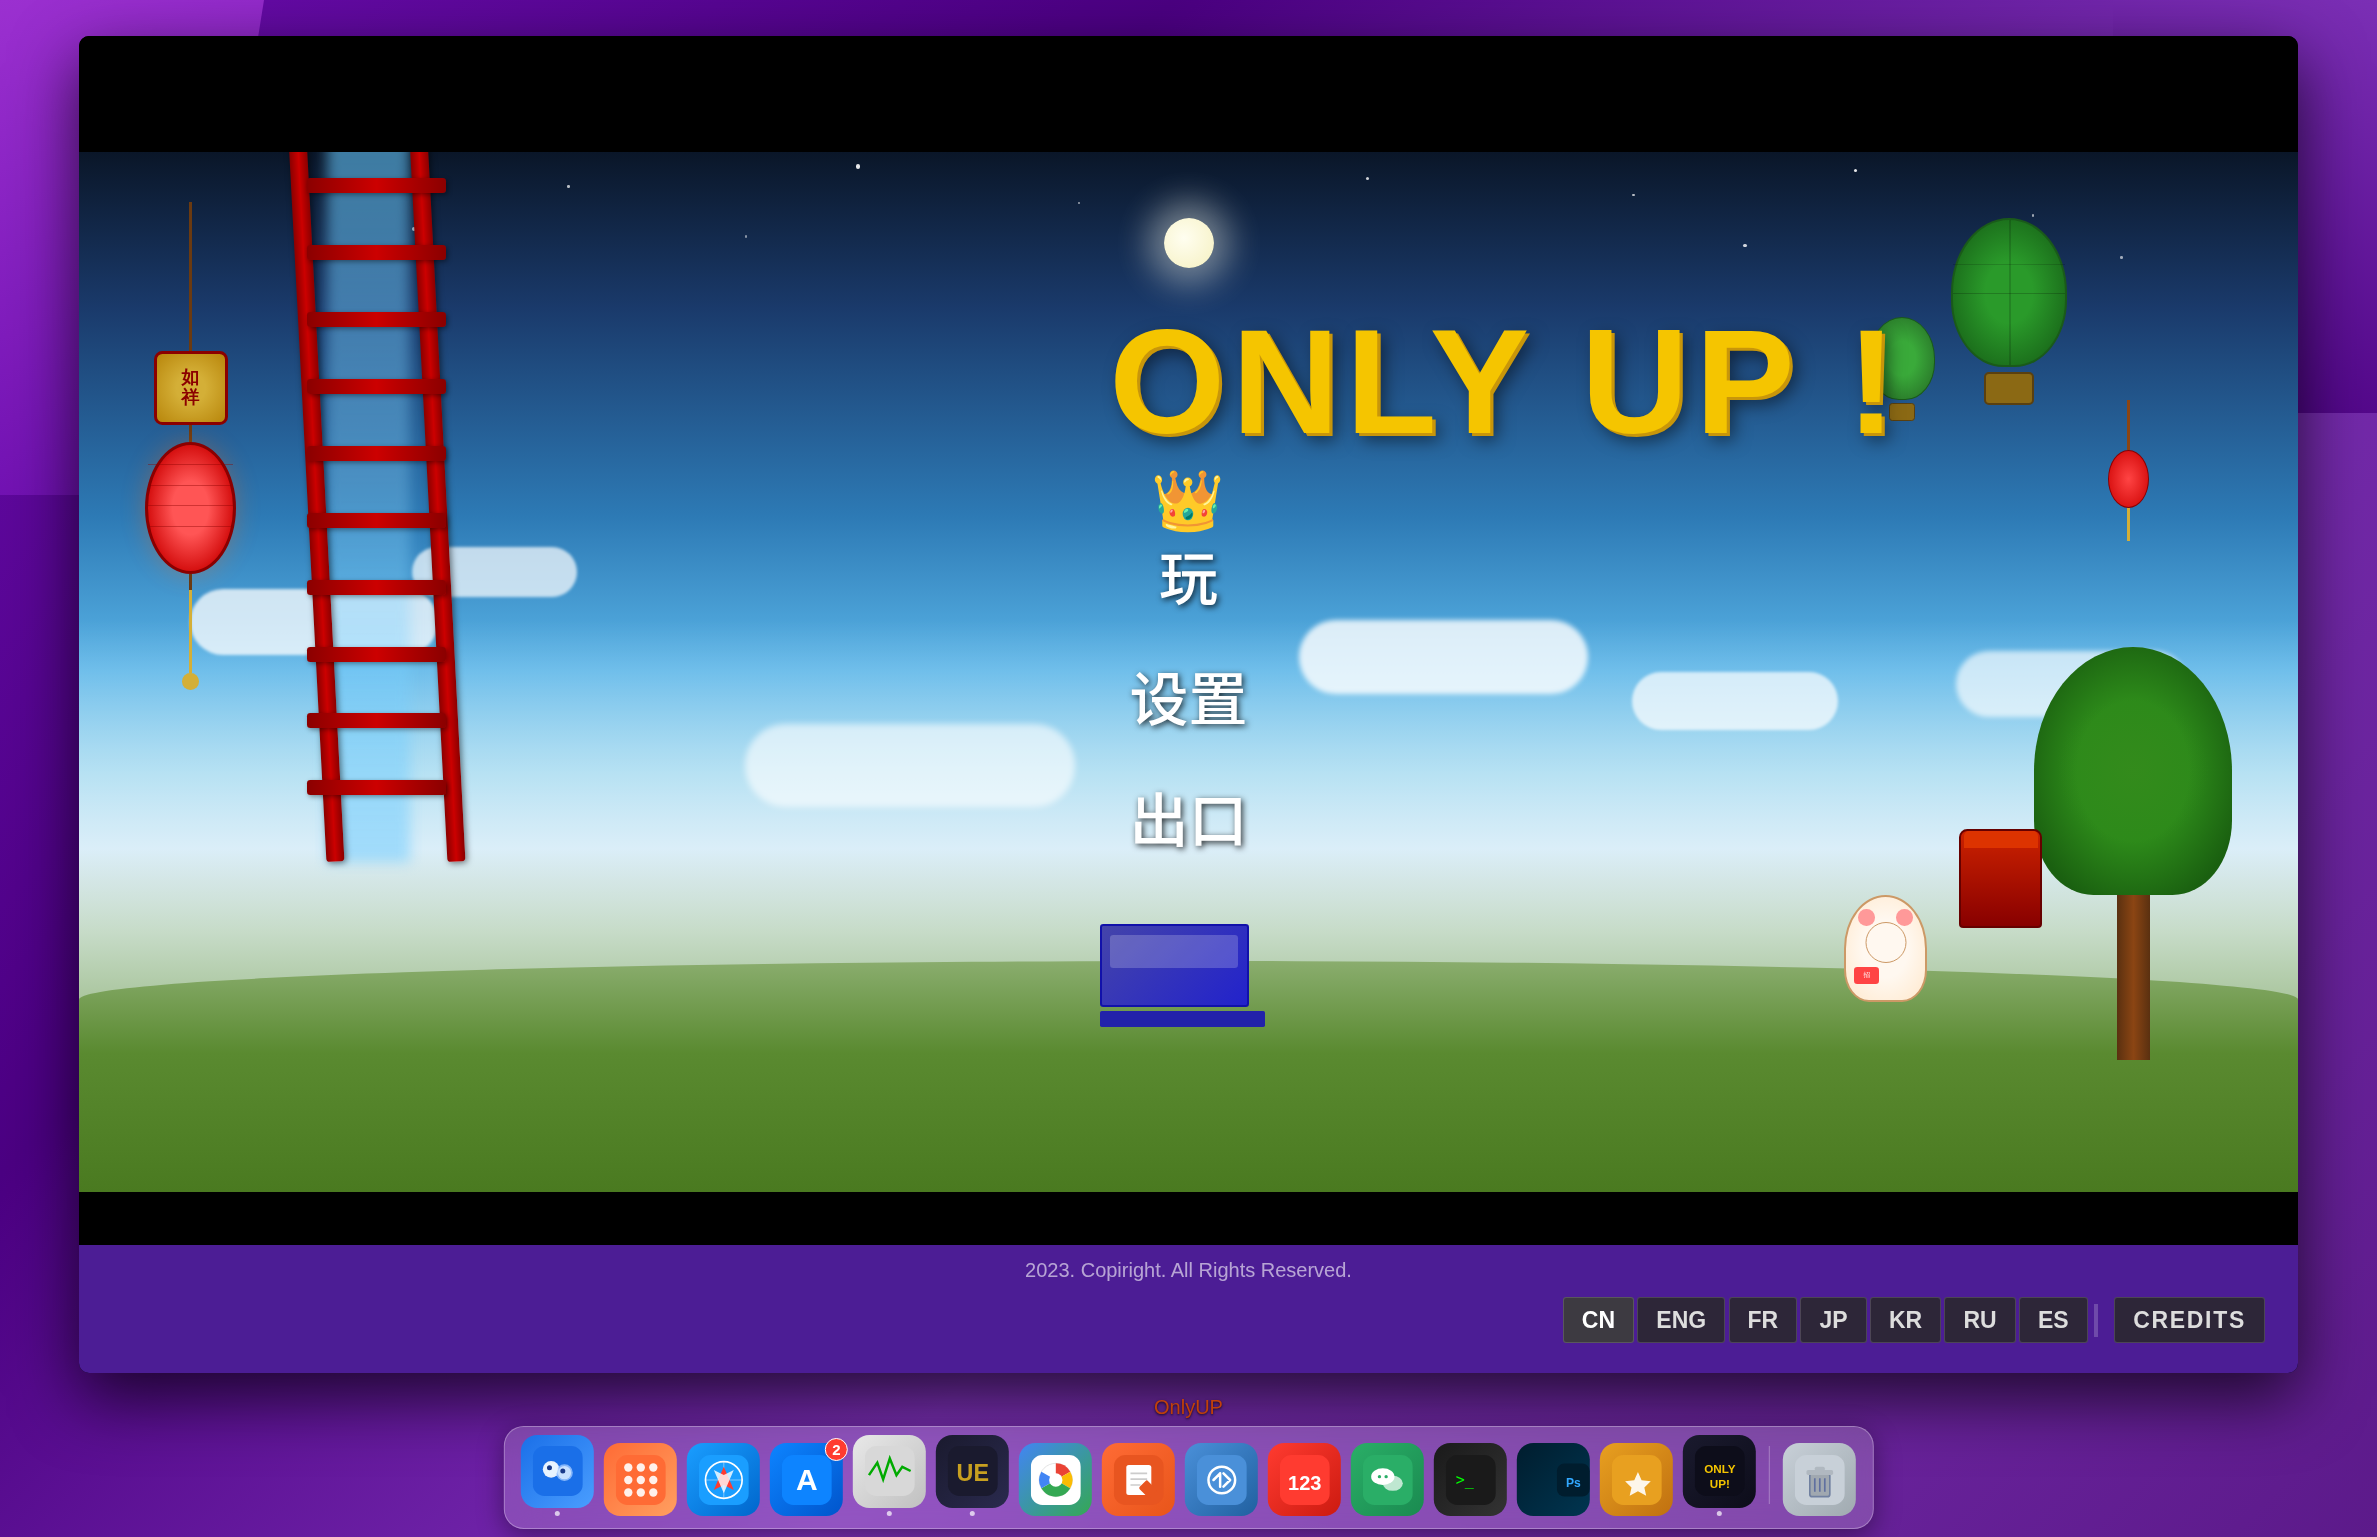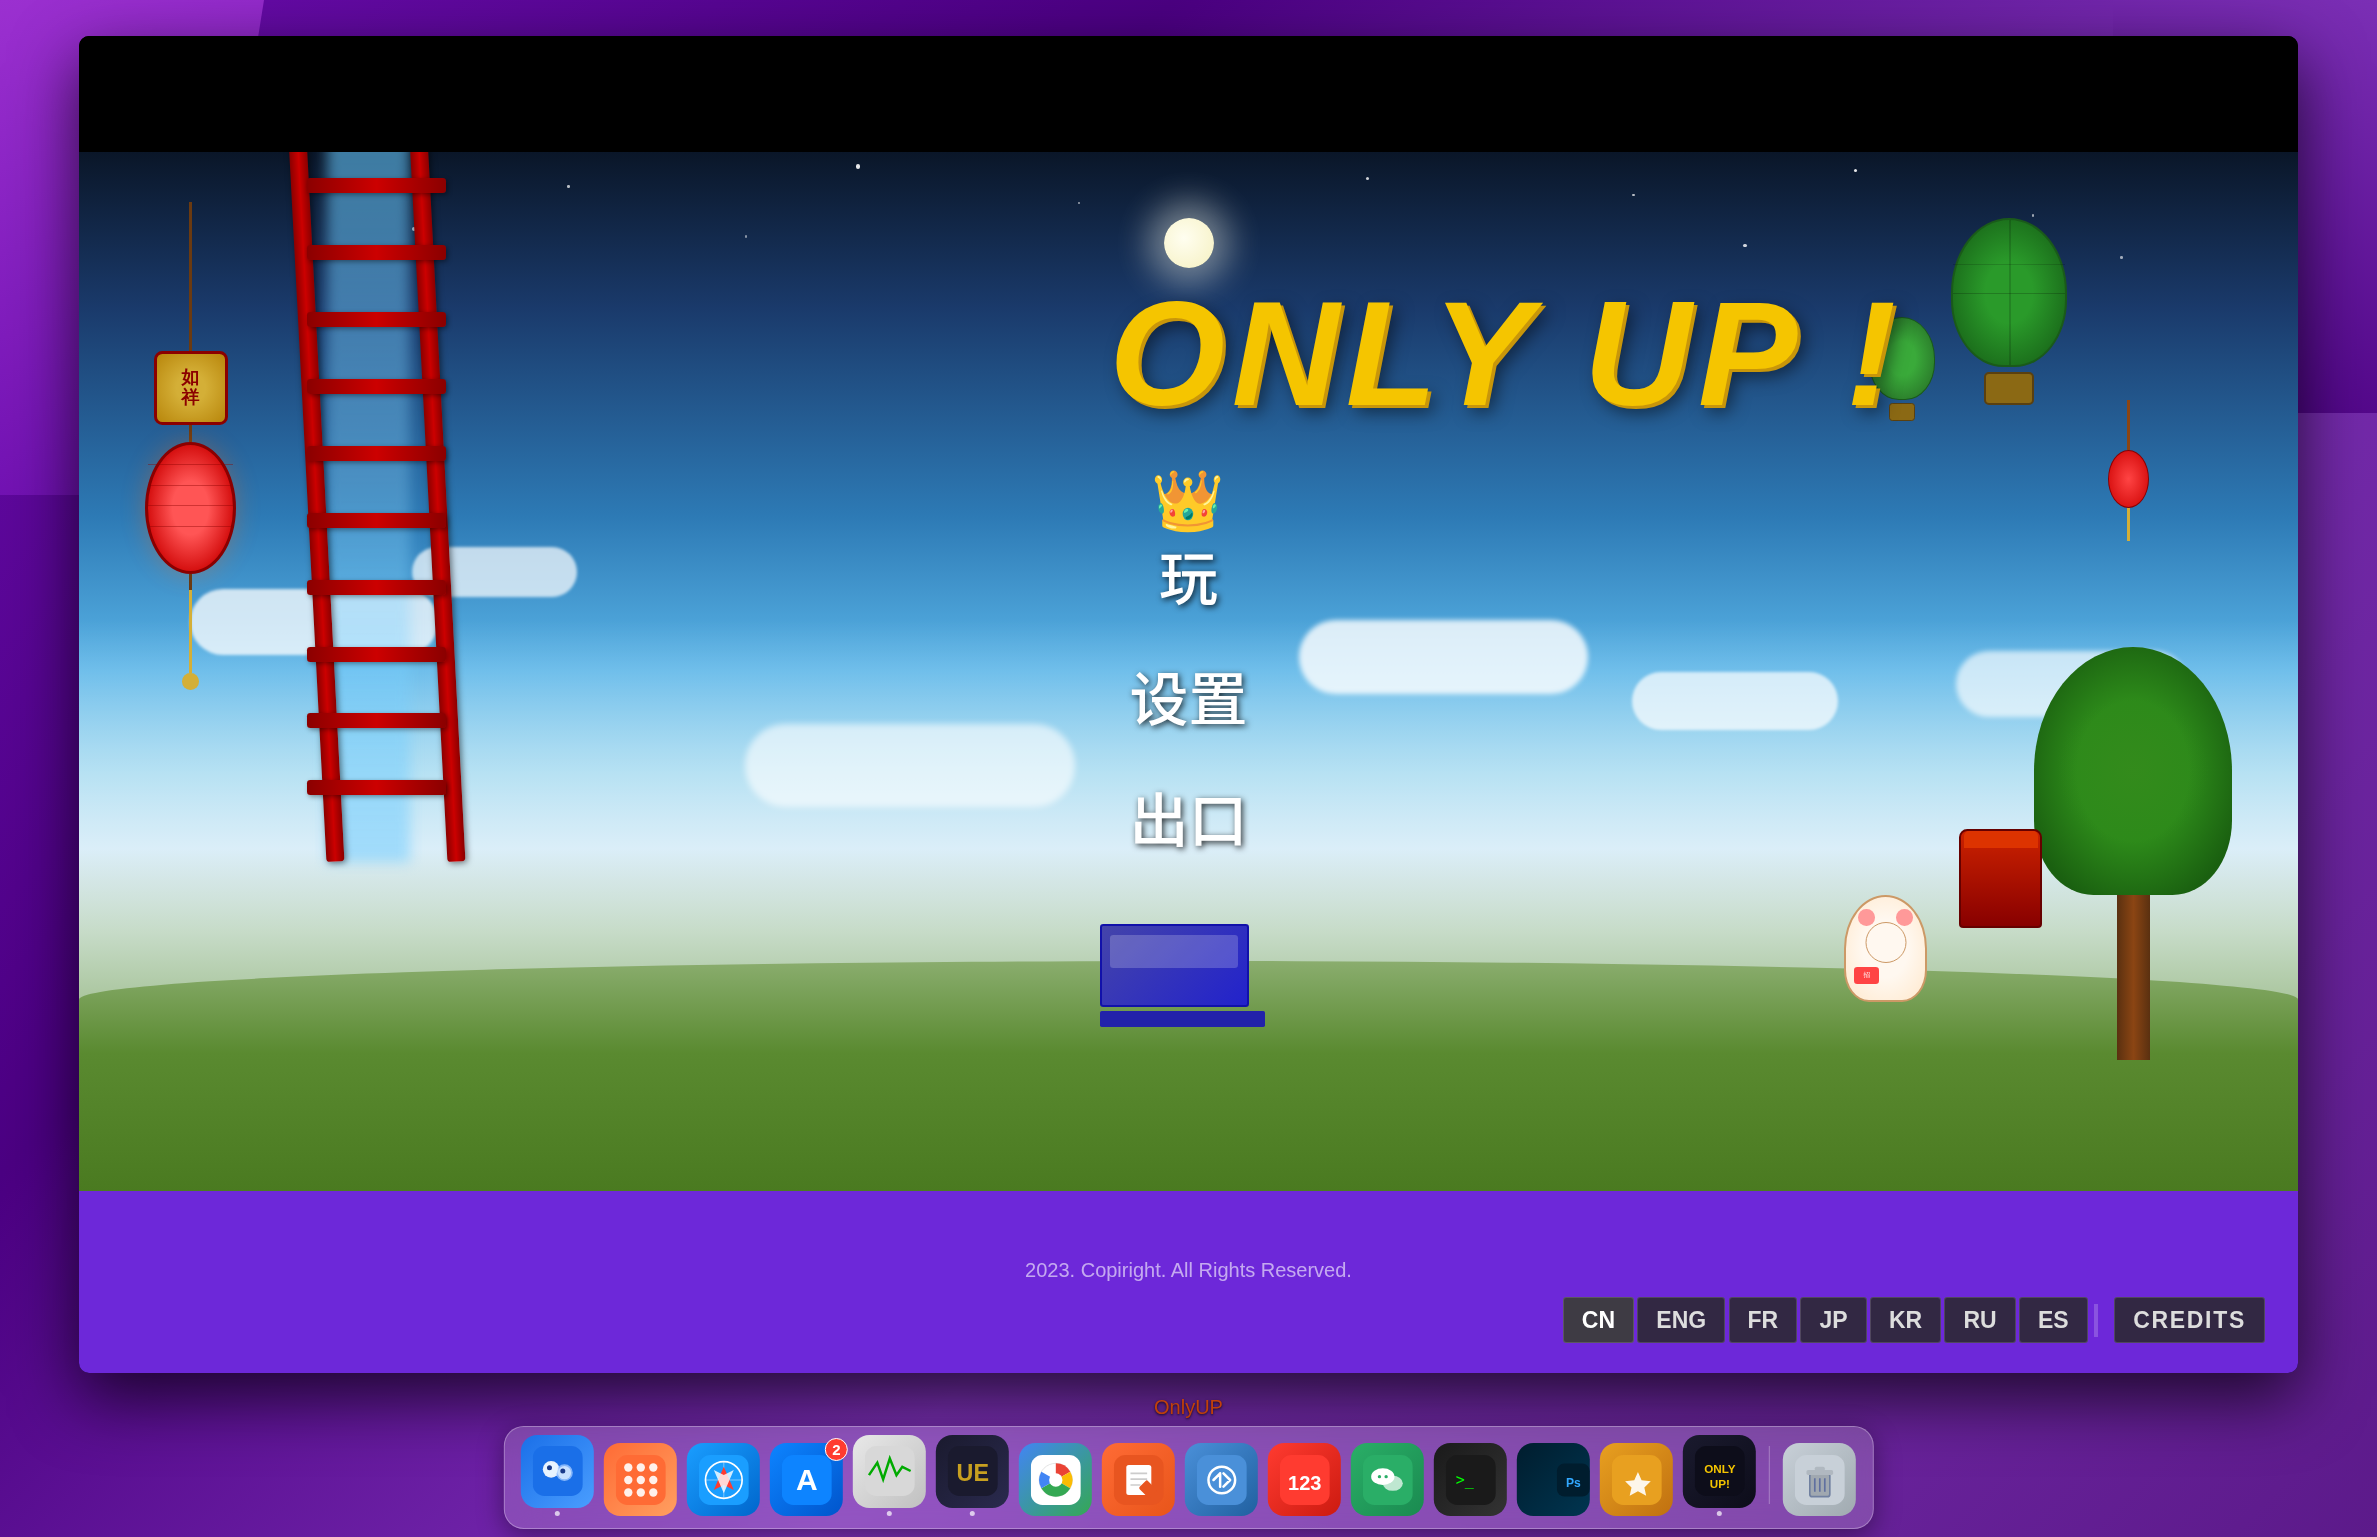--- a/index.html
+++ b/index.html
@@ -44,22 +44,22 @@
     .letterbox-top {
       position: absolute;
       top: 0; left: 0; right: 0;
       height: 116px;
       background: #000;
       z-index: 2;
     }
     .letterbox-bottom {
       position: absolute;
       bottom: 0; left: 0; right: 0;
-      height: 182px;
-      background: #6d28d9;
+      height: 128px;
+      background: #4c1d95;
       z-index: 2;
     }
 
     
     .game-scene {
       position: absolute;
       top: 116px;
       left: 0; right: 0;
       height: 1040px;
       background: linear-gradient(180deg, #0a1628 0%, #1a3a6b 15%, #2d7ab5 35%, #5ab5e8 50%, #87ceeb 60%, #b0d8f0 70%, #c8e8f5 75%);
@@ -106,28 +106,27 @@
       bottom: 0;
       left: 0; right: 0;
       height: 231px;
       background: linear-gradient(180deg, #8aad6e 0%, #5a8a30 40%, #4a7a20 100%);
       border-radius: 60% 60% 0 0 / 20% 20% 0 0;
     }
 
     
     .game-title {
       position: absolute;
-      top: 116px;
+      top: 144px;
       left: 50%;
       transform: translateX(-10%);
       font-size: 149px;
       font-weight: 900;
       color: #f5c500;
       text-shadow: 3.3px 3.3px 0 #c8960a, 6.6px 6.6px 16.5px rgba(0,0,0,0.5);
-      font-style: italic;
       letter-spacing: 6.6px;
       font-family: 'Arial Black', 'Impact', sans-serif;
       white-space: nowrap;
       z-index: 10;
     }
 
     
     .crown {
       position: absolute;
       top: 314px;

